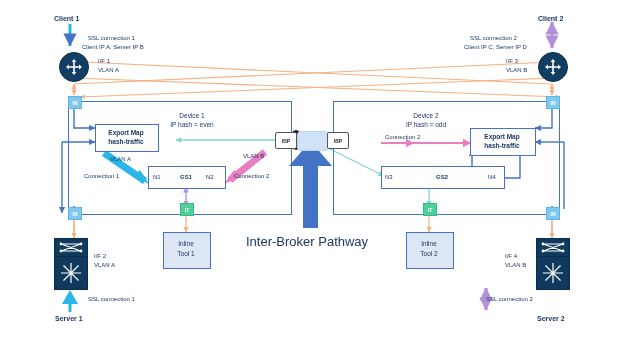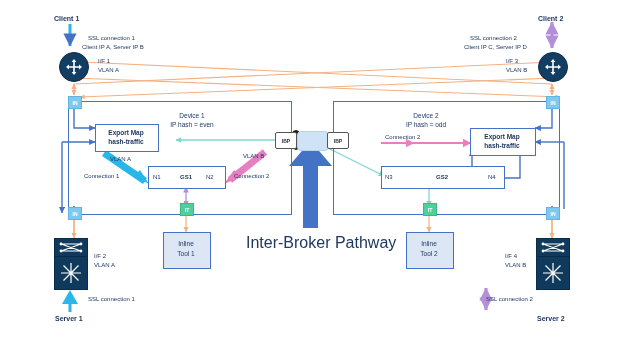--- a/index.html
+++ b/index.html
@@ -20,21 +20,21 @@
   .port{
     position:absolute;width:12px;height:11px;display:flex;align-items:center;
     justify-content:center;font-size:5px;font-weight:bold;color:#ffffff;
   }
   .port.in{background:#7fc8f0;border:1px solid #5fb4e4;}
   .port.it{background:#4fd09a;border:1px solid #36b983;}
   .devbox{position:absolute;border:1.4px solid #4472c4;background:transparent;}
   .wbox{position:absolute;border:1.2px solid #4472c4;background:#ffffff;}
   .inline-tool{position:absolute;border:1.2px solid #4472c4;background:#dce6f5;}
   .ibp-body{position:absolute;background:#cfe2f7;border:1px solid #b6d3ef;border-radius:4px;}
-  .bigtext{position:absolute;color:#1f3864;font-size:16px;font-weight:normal;white-space:nowrap;}
+  .bigtext{position:absolute;color:#1f3864;font-size:13px;font-weight:normal;white-space:nowrap;}
   svg.ov{position:absolute;left:0;top:0;width:619px;height:348px;pointer-events:none;}
 </style>
 </head>
 <body>
 
 <div id="canvas">
 
   <svg class="ov" viewBox="0 0 619 348">
     <defs>
       <marker id="mOr" markerWidth="5" markerHeight="5" refX="4.2" refY="2.2" orient="auto">

